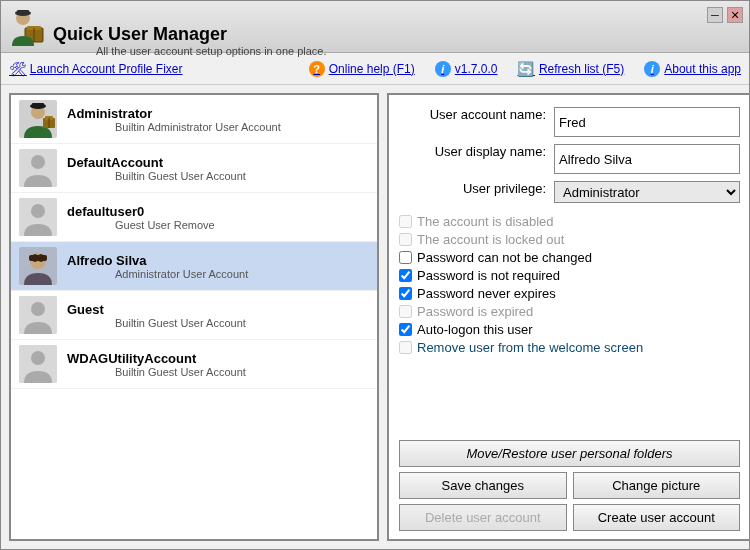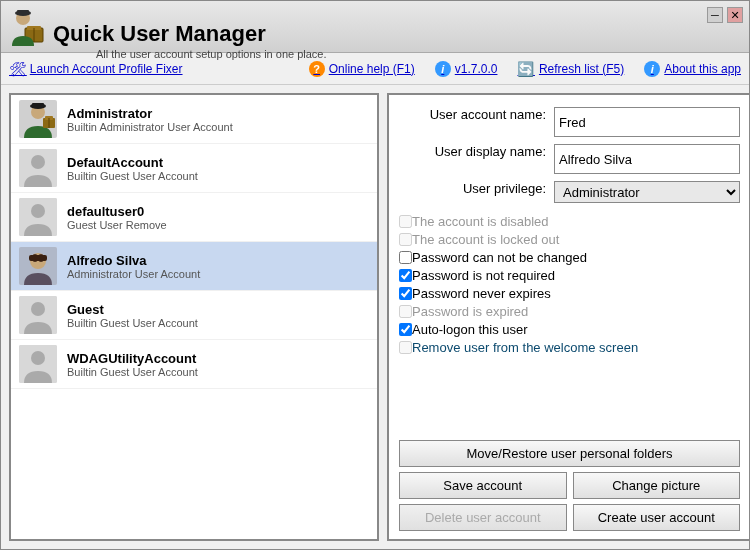--- a/index.html
+++ b/index.html
@@ -31,21 +31,21 @@
     .title-icon {
       width: 40px;
       height: 40px;
       margin-right: 8px;
       flex-shrink: 0;
     }
     .title-text-block {
       flex: 1;
     }
     .title-main {
-      font-size: 22px;
+      font-size: 18px;
       font-weight: bold;
       color: #000;
       line-height: 1.2;
       margin-top: 28px;
     }
     .title-sub {
       font-size: 11px;
       color: #444;
       margin-left: 43px;
     }
@@ -135,21 +135,21 @@
       flex-shrink: 0;
       display: flex;
       align-items: center;
       justify-content: center;
       font-size: 22px;
       background: #d0d0d0;
       overflow: hidden;
     }
     .user-info { flex: 1; }
     .user-name { font-weight: bold; font-size: 13px; }
-    .user-desc { font-size: 11px; color: #555; }
+    .user-desc { font-size: 11px; color: #555; margin-left: 48px; }
     .user-item.selected .user-name { font-weight: bold; }
     
     .right-panel {
       flex: 1;
       border: 2px solid #888;
       background: #fff;
       padding: 12px 10px 8px 10px;
       display: flex;
       flex-direction: column;
       gap: 0;
@@ -184,20 +184,21 @@
     }
     .checkboxes {
       padding: 4px 0;
       display: flex;
       flex-direction: column;
       gap: 3px;
     }
     .checkbox-row {
       display: flex;
       align-items: center;
+      gap: 5px;
       font-size: 13px;
     }
     .checkbox-row input[type="checkbox"] {
       margin: 0;
     }
     .checkbox-row.disabled label { color: #999; }
     .buttons-area {
       margin-top: auto;
       display: flex;
       flex-direction: column;
@@ -222,20 +223,21 @@
       background: linear-gradient(to bottom, #f0f0f0, #e0e0e0);
     }
     .btn-full {
       width: 100%;
       padding: 5px 4px;
       font-size: 13px;
       background: linear-gradient(to bottom, #f8f8f8, #e0e0e0);
       border: 1px solid #888;
       cursor: pointer;
       text-align: center;
+      font-style: italic;
     }
     
     .info-icon {
       display: inline-flex;
       align-items: center;
       justify-content: center;
       width: 16px;
       height: 16px;
       border-radius: 50%;
       background: #3399ff;
@@ -466,21 +468,21 @@
             <input type="checkbox" disabled="" style="">
             <label style="color: #0c4a6e;">Remove user from the welcome screen</label>
           </div>
         </div>
 
       <div class="buttons-area">
         <div class="btn-row">
           <button class="btn-full">Move/Restore user personal folders</button>
         </div>
         <div class="btn-row">
-          <button class="btn">Save account</button>
+          <button class="btn">Save changes</button>
           <button class="btn">Change picture</button>
         </div>
         <div class="btn-row">
           <button class="btn disabled">Delete user account</button>
           <button class="btn">Create user account</button>
         </div>
       </div>
     </div>
   </div>
 </div>

